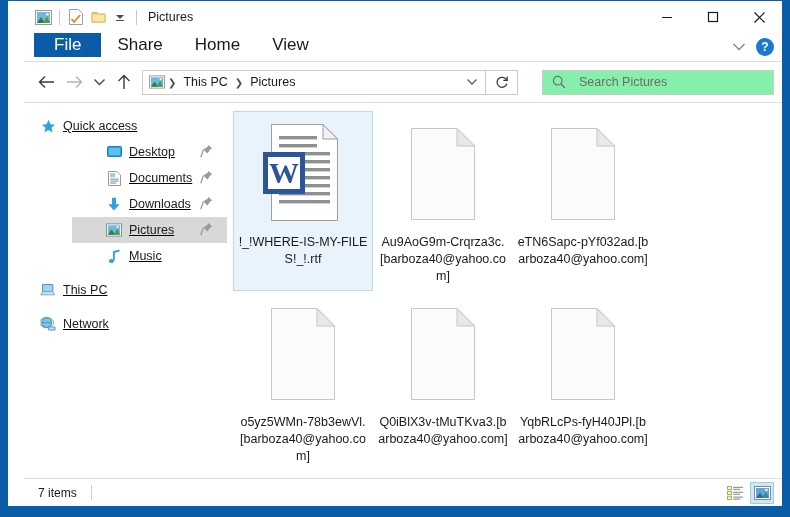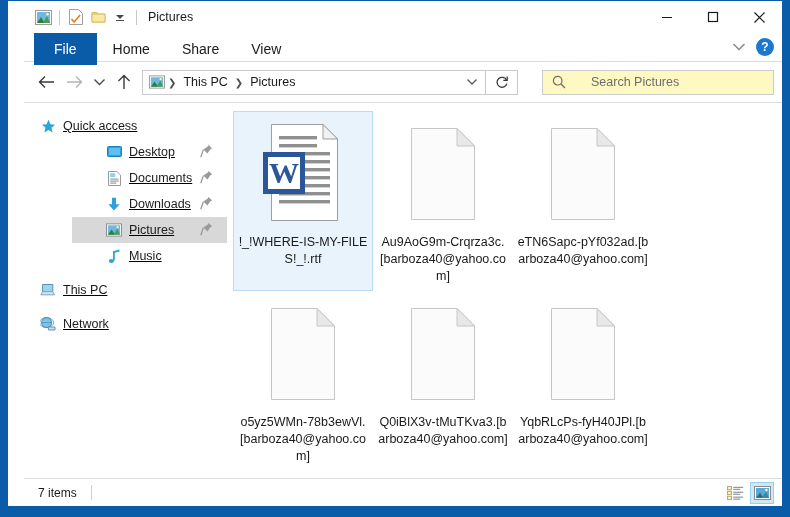--- a/index.html
+++ b/index.html
@@ -51,22 +51,22 @@
 
   
   .tabstrip {
     height: 28px; flex: 0 0 28px;
     display: flex; align-items: stretch;
     background: #ffffff; position: relative;
   }
   .tab {
     display: flex; align-items: center; justify-content: center;
     padding: 0 16px;
-    font-size: 14px; color: #1a1a1a;
-    height: 32px;
+    font-size: 17px; color: #1a1a1a;
+    height: 24px;
   }
   .tab.file {
     background: #0b5ca8; color: #ffffff;
     padding: 0 20px;
     margin-left: 10px;
   }
   .ribbon-right {
     position: absolute; right: 6px; top: 0;
     height: 28px; display: flex; align-items: center; gap: 6px;
   }
@@ -123,23 +123,23 @@
   }
   .refresh-btn {
     width: 32px; height: 25px;
     border: 1px solid #cbcbcb; border-left: none;
     display: flex; align-items: center; justify-content: center;
     background: #fff;
   }
   .searchbox {
     flex: 0 0 232px; height: 25px;
     border: 1px solid #cbcbcb;
-    background: #fef9c3;
+    background: #86efac;
     display: flex; align-items: center;
-    margin-left: 24px; padding-left: 8px; gap: 24px;
+    margin-left: 24px; padding-left: 8px; gap: 12px;
   }
   .search-ph { font-size: 12.5px; color: #6d6d6d; }
 
   
   .body-row {
     flex: 1 1 auto; display: flex; min-height: 0;
     border-top: 1px solid #dcdcdc;
     position: relative;
   }
 
@@ -309,22 +309,22 @@
       <div class="cap-btn">
         <svg width="13" height="13" viewBox="0 0 13 13">
             <path d="M1.5 1.5 L11.5 11.5 M11.5 1.5 L1.5 11.5" stroke="#1a1a1a" stroke-width="1.2" fill="none"></path>
           </svg>
       </div>
     </div>
   </div>
 
   <div class="tabstrip">
     <div class="tab file">File</div>
+    <div class="tab">Share</div>
     <div class="tab">Home</div>
-    <div class="tab">Share</div>
     <div class="tab">View</div>
     <div class="ribbon-right">
       <div class="chev-btn">
         <svg width="14" height="10" viewBox="0 0 14 10">
             <path d="M1.5 2 L7 7.5 L12.5 2" fill="none" stroke="#8a8a8a" stroke-width="1.5"></path>
           </svg>
       </div>
       <div class="help-btn">?</div>
     </div>
   </div>

